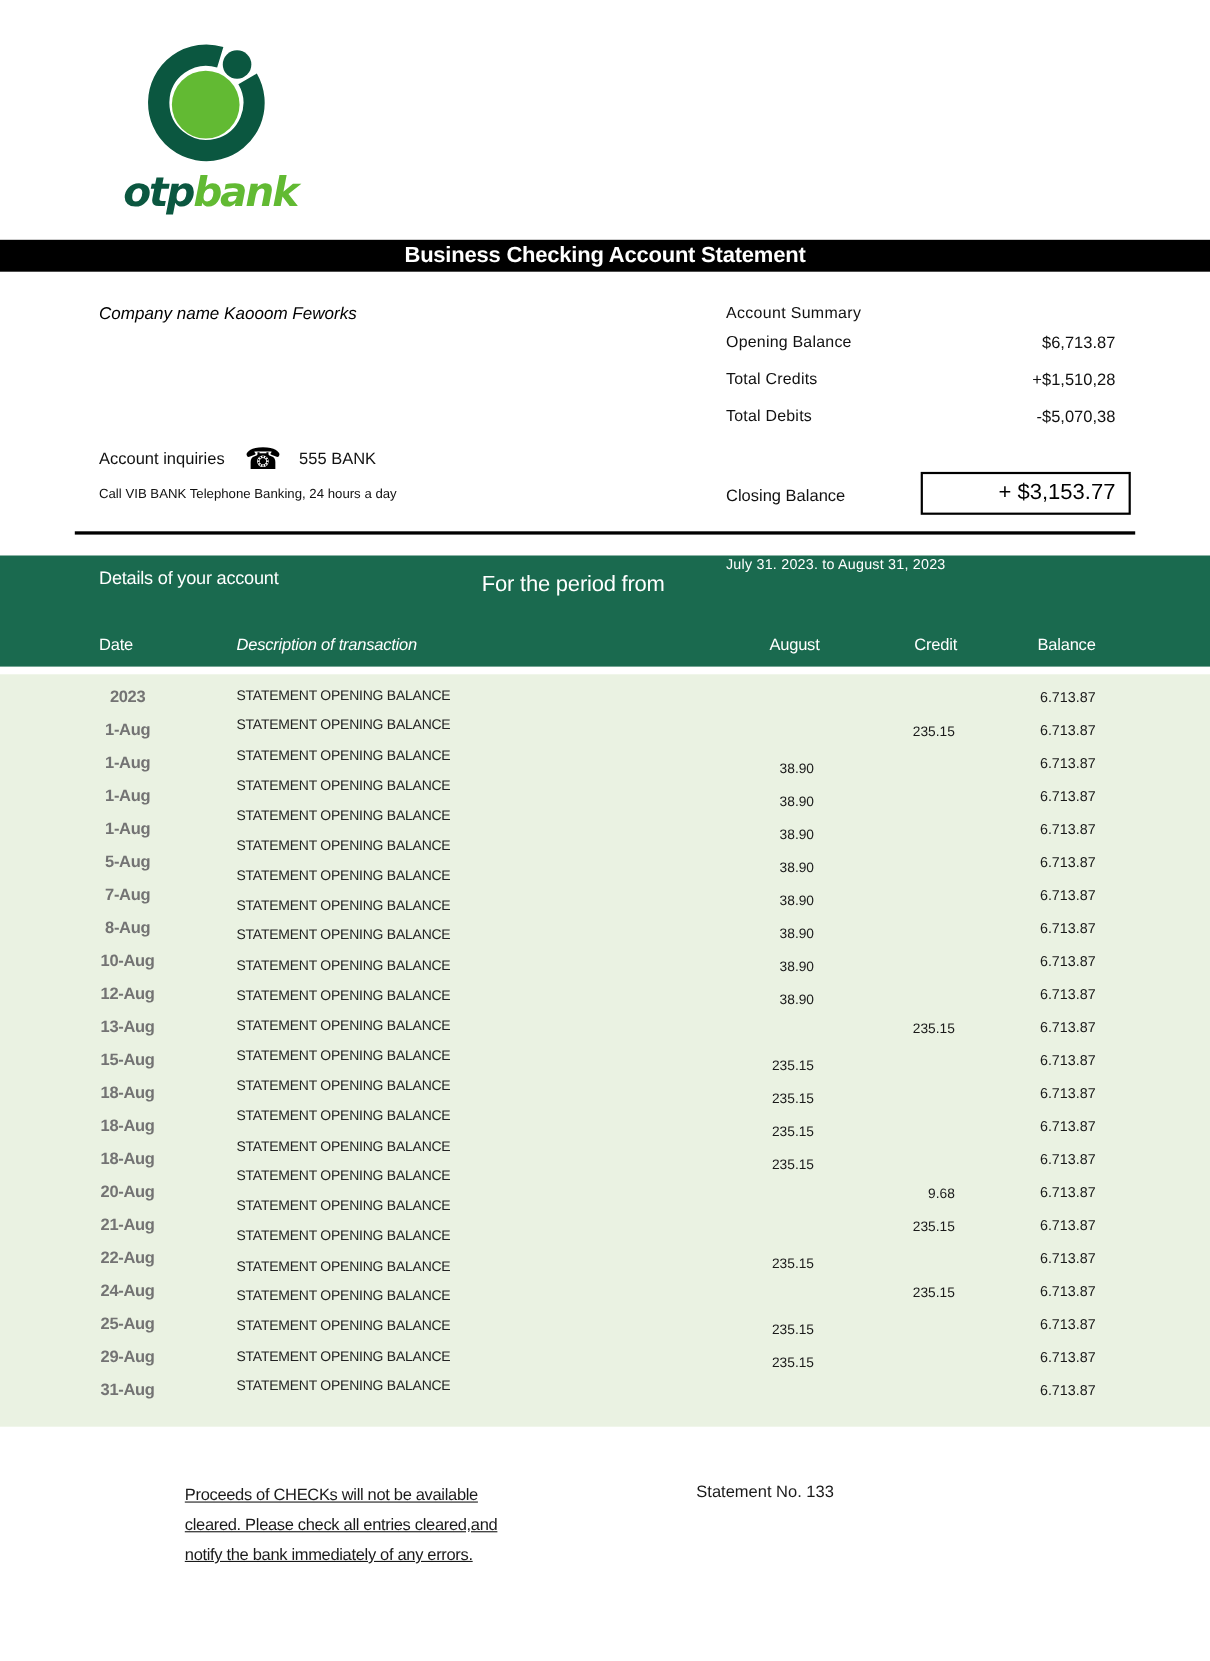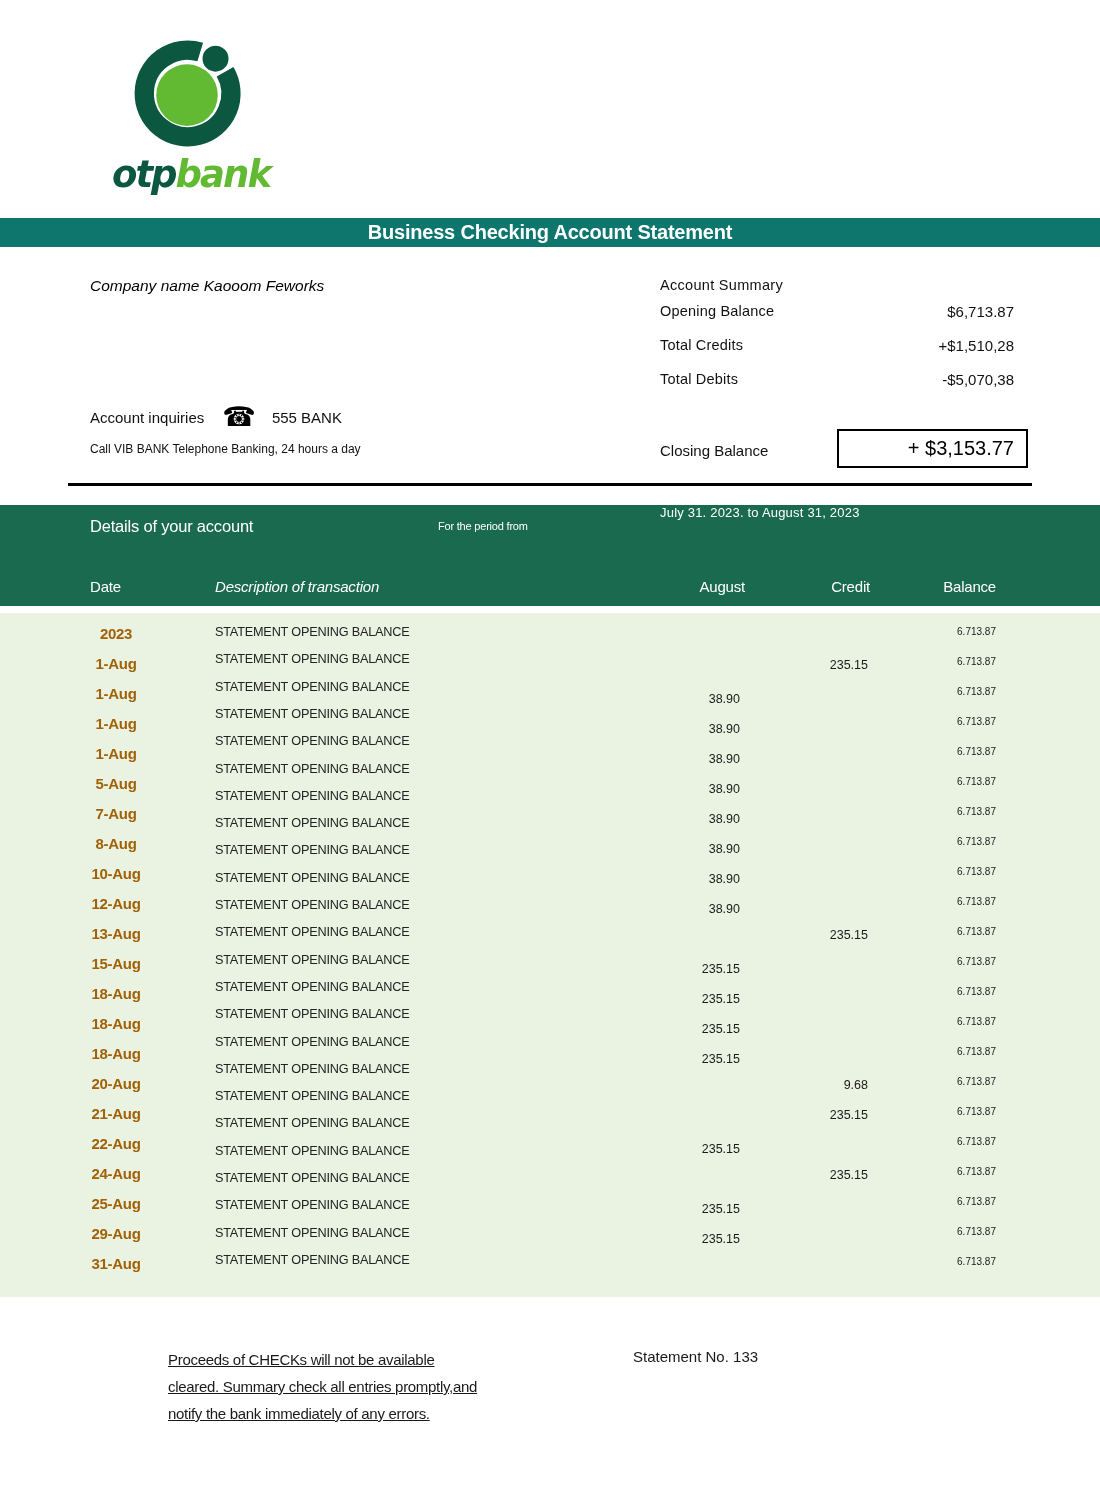--- a/index.html
+++ b/index.html
@@ -13,21 +13,21 @@
 
   
   .logo-block{position:absolute;left:95px;top:28px;width:192px;display:flex;flex-direction:column;align-items:center;}
   .logo-mark{width:114px;height:124px;}
   .logo-text{font-family:"DejaVu Sans", sans-serif;font-style:italic;font-weight:bold;
              font-size:37px;line-height:46px;letter-spacing:-2px;white-space:nowrap;}
   .logo-otp{color:#0b5740;}
   .logo-bank{color:#62ba33;}
 
   
-  .banner{position:absolute;left:0;top:218px;width:1100px;height:29px;background:#0f766e;
+  .banner{position:absolute;left:0;top:218px;width:1100px;height:29px;background:#000000;
           color:#fff;font-size:20px;font-weight:bold;letter-spacing:-0.2px;
           text-align:center;line-height:29px;}
 
   
   .company{position:absolute;left:90px;top:277px;font-size:15.5px;font-style:italic;color:#000000;}
   .summary-title{position:absolute;left:660px;top:277px;font-size:14.5px;letter-spacing:0.3px;}
   .summary-rows{position:absolute;left:660px;top:303px;width:354px;}
   .srow{display:flex;justify-content:space-between;height:34px;align-items:flex-start;}
   .srow .lbl{font-size:14.5px;letter-spacing:0.2px;}
   .srow .val{font-size:15px;}
@@ -36,37 +36,37 @@
   .call-line{position:absolute;left:90px;top:442px;font-size:12px;}
   .closing-label{position:absolute;left:660px;top:442px;font-size:15px;}
   .closing-box{position:absolute;left:837px;top:429px;width:191px;height:39px;
                border:2px solid #000;box-sizing:border-box;background:#fff;
                text-align:right;padding-right:12px;font-size:20px;line-height:34px;color:#000;}
   .divider{position:absolute;left:68px;top:483px;width:964px;height:3px;background:#000;}
 
   
   .details-band{position:absolute;left:0;top:505px;width:1100px;height:101px;background:#1a6a4f;color:#fff;}
   .details-title{position:absolute;left:90px;top:12px;font-size:16.5px;font-weight:normal;letter-spacing:-0.2px;text-align:center;}
-  .period-label{position:absolute;left:438px;top:15px;font-size:11px;letter-spacing:-0.2px;}
+  .period-label{position:absolute;left:438px;top:15px;font-size:20px;letter-spacing:-0.2px;}
   .period-value{position:absolute;left:660px;top:0;font-size:13px;letter-spacing:0.2px;}
   .th{position:absolute;top:73px;font-size:15px;letter-spacing:-0.2px;}
   .th-date{left:90px;}
   .th-desc{left:215px;font-style:italic;}
   .th-debit{left:645px;width:100px;text-align:right;}
   .th-credit{left:770px;width:100px;text-align:right;}
   .th-balance{left:896px;width:100px;text-align:right;}
 
   
   .table-area{position:absolute;left:0;top:613px;width:1100px;height:684px;background:#eaf2e2;}
   .trow{position:absolute;left:0;width:1100px;height:28px;}
   .cell{position:absolute;white-space:nowrap;}
-  .date-cell{left:82px;width:68px;text-align:center;font-weight:bold;font-size:15px;letter-spacing:-0.3px;color:#a16207;top:0;}
+  .date-cell{left:82px;width:68px;text-align:center;font-weight:bold;font-size:15px;letter-spacing:-0.3px;color:#737373;top:0;}
   .debit-cell{left:630px;width:110px;text-align:right;font-size:12.5px;color:#1a1a1a;top:7px;}
   .credit-cell{left:760px;width:108px;text-align:right;font-size:12.5px;color:#1a1a1a;top:3px;}
-  .balance-cell{left:886px;width:110px;text-align:right;font-size:10px;color:#1a1a1a;top:1px;}
+  .balance-cell{left:886px;width:110px;text-align:right;font-size:13px;color:#1a1a1a;top:1px;}
   .desc-line{position:absolute;left:215px;font-size:12.7px;letter-spacing:-0.2px;color:#222;white-space:nowrap;}
 
   
   .notice{position:absolute;left:168px;top:1346px;width:330px;font-size:15px;letter-spacing:-0.3px;color:#1a1a1a;text-decoration:underline;}
   .notice div{line-height:27px;}
   .statement-no{position:absolute;left:633px;top:1348px;font-size:15px;color:#1a1a1a;}
 </style>
 </head>
 <body>
 
@@ -282,18 +282,18 @@
         <div class="desc-line" style="top: 530.7px;">STATEMENT OPENING BALANCE</div>
         <div class="desc-line" style="top: 558px;">STATEMENT OPENING BALANCE</div>
         <div class="desc-line" style="top: 585.3px;">STATEMENT OPENING BALANCE</div>
         <div class="desc-line" style="top: 612.6px;">STATEMENT OPENING BALANCE</div>
         <div class="desc-line" style="top: 639.9px;">STATEMENT OPENING BALANCE</div>
       </div>
   </div>
 
   <div class="notice">
     <div>Proceeds of CHECKs will not be available</div>
-    <div>cleared. Summary check all entries promptly,and</div>
+    <div>cleared. Please check all entries cleared,and</div>
     <div>notify the bank  immediately of any errors.</div>
   </div>
   <div class="statement-no">Statement No. 133</div>
 
 </div>
 
 </body></html>

